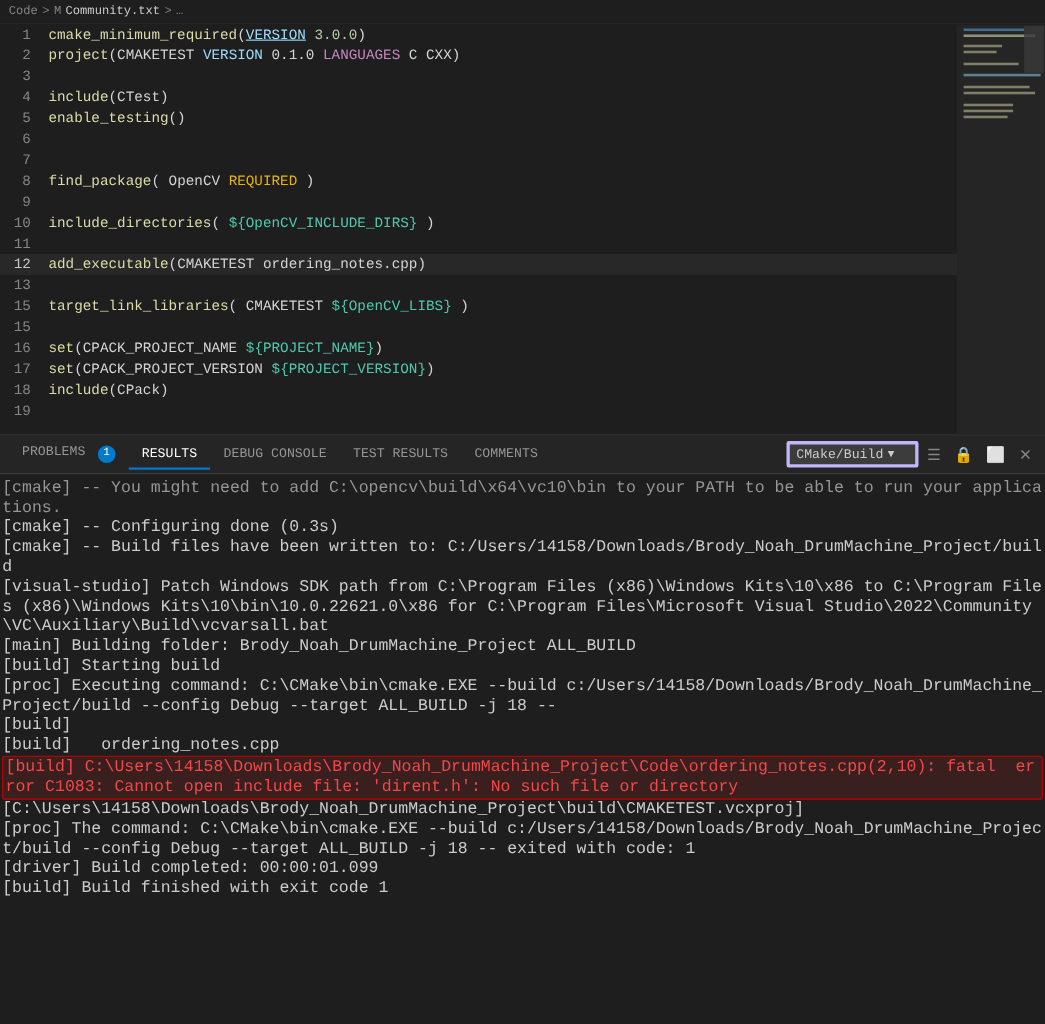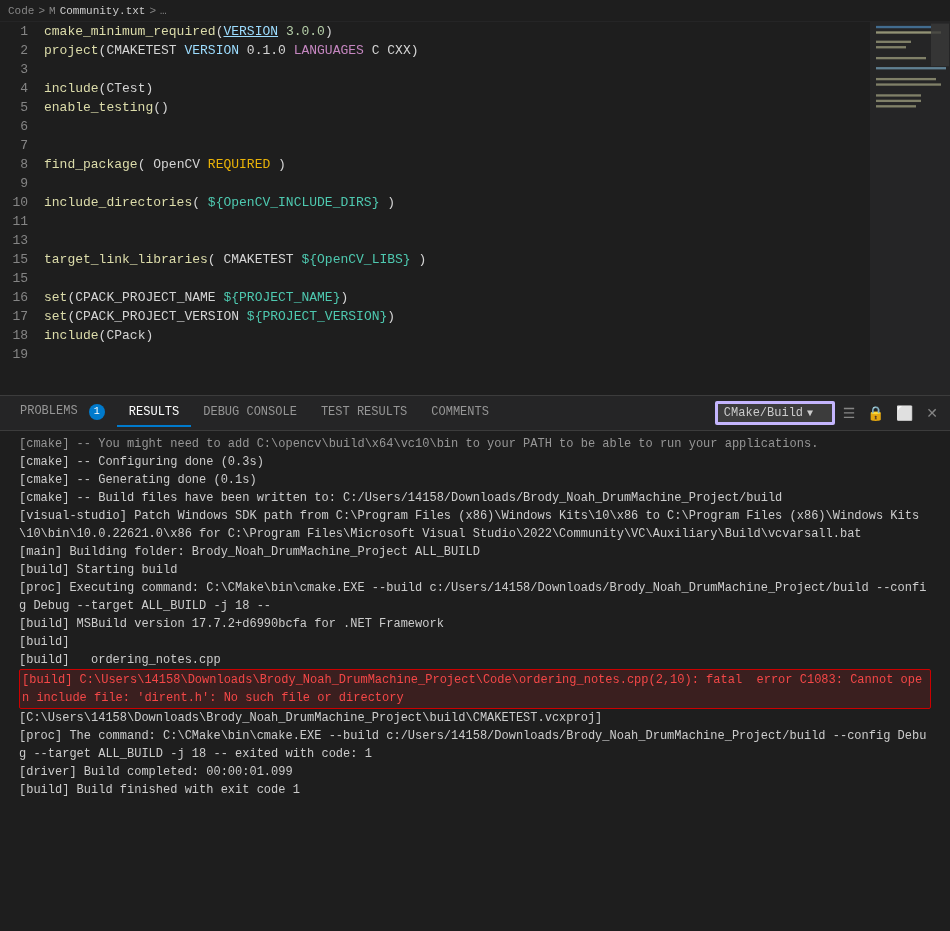--- a/index.html
+++ b/index.html
@@ -158,22 +158,22 @@
       color: #858585;
       cursor: pointer;
       font-size: 14px;
       padding: 2px 4px;
       border-radius: 2px;
     }
 
     .panel-output {
       flex: 1;
       overflow-y: auto;
-      padding: 4px 19px;
-      font-size: 12px;
+      padding: 4px 2px;
+      font-size: 15px;
       line-height: 18px;
       color: #cccccc;
     }
 
     .output-line {
       white-space: pre-wrap;
       word-break: break-all;
     }
 
     .error-highlight {
@@ -255,20 +255,24 @@
     <div class="line">
       <span class="line-number">10</span>
       <span class="line-code"><span class="kw-func">include_directories</span><span class="kw-paren">( </span><span class="kw-var">${OpenCV_INCLUDE_DIRS}</span><span class="kw-paren"> )</span></span>
     </div>
 
     <div class="line">
       <span class="line-number">11</span>
       <span class="line-code"> </span>
     </div>
 
+    <div class="line" style="background:#282828;">
+      <span class="line-number" style="color:#c8c8c8;">12</span>
+      <span class="line-code"><span class="kw-func">add_executable</span><span class="kw-paren">(</span><span class="kw-plain">CMAKETEST ordering_notes.cpp</span><span class="kw-paren">)</span></span>
+    </div>
 
     <div class="line">
       <span class="line-number">13</span>
       <span class="line-code"> </span>
     </div>
 
     <div class="line">
       <span class="line-number">15</span>
       <span class="line-code"><span class="kw-func">target_link_libraries</span><span class="kw-paren">( </span><span class="kw-plain">CMAKETEST </span><span class="kw-var">${OpenCV_LIBS}</span><span class="kw-paren"> )</span></span>
     </div>
@@ -355,27 +359,25 @@
       </button>
       <button class="icon-btn" title="Close Panel">
         <span>✕</span>
       </button>
     </div>
   </div>
 
   <div class="panel-output">
     <div class="output-line dim">[cmake] -- You might need to add C:\opencv\build\x64\vc10\bin to your PATH to be able to run your applications.</div>
     <div class="output-line">[cmake] -- Configuring done (0.3s)</div>
-    <div class="output-line">[cmake] -- Generating done (0.1s)</div>
     <div class="output-line">[cmake] -- Build files have been written to: C:/Users/14158/Downloads/Brody_Noah_DrumMachine_Project/build</div>
     <div class="output-line">[visual-studio] Patch Windows SDK path from C:\Program Files (x86)\Windows Kits\10\x86 to C:\Program Files (x86)\Windows Kits\10\bin\10.0.22621.0\x86 for C:\Program Files\Microsoft Visual Studio\2022\Community\VC\Auxiliary\Build\vcvarsall.bat</div>
     <div class="output-line">[main] Building folder: Brody_Noah_DrumMachine_Project ALL_BUILD</div>
     <div class="output-line">[build] Starting build</div>
     <div class="output-line">[proc] Executing command: C:\CMake\bin\cmake.EXE --build c:/Users/14158/Downloads/Brody_Noah_DrumMachine_Project/build --config Debug --target ALL_BUILD -j 18 --</div>
-    <div class="output-line">[build] MSBuild version 17.7.2+d6990bcfa for .NET Framework</div>
     <div class="output-line">[build]</div>
     <div class="output-line">[build]   ordering_notes.cpp</div>
     <div class="output-line"><span class="error-highlight">[build] C:\Users\14158\Downloads\Brody_Noah_DrumMachine_Project\Code\ordering_notes.cpp(2,10): fatal  error C1083: Cannot open include file: 'dirent.h': No such file or directory</span></div>
     <div class="output-line">[C:\Users\14158\Downloads\Brody_Noah_DrumMachine_Project\build\CMAKETEST.vcxproj]</div>
     <div class="output-line">[proc] The command: C:\CMake\bin\cmake.EXE --build c:/Users/14158/Downloads/Brody_Noah_DrumMachine_Project/build --config Debug --target ALL_BUILD -j 18 -- exited with code: 1</div>
     <div class="output-line">[driver] Build completed: 00:00:01.099</div>
     <div class="output-line">[build] Build finished with exit code 1</div>
   </div>
 </div>
 

